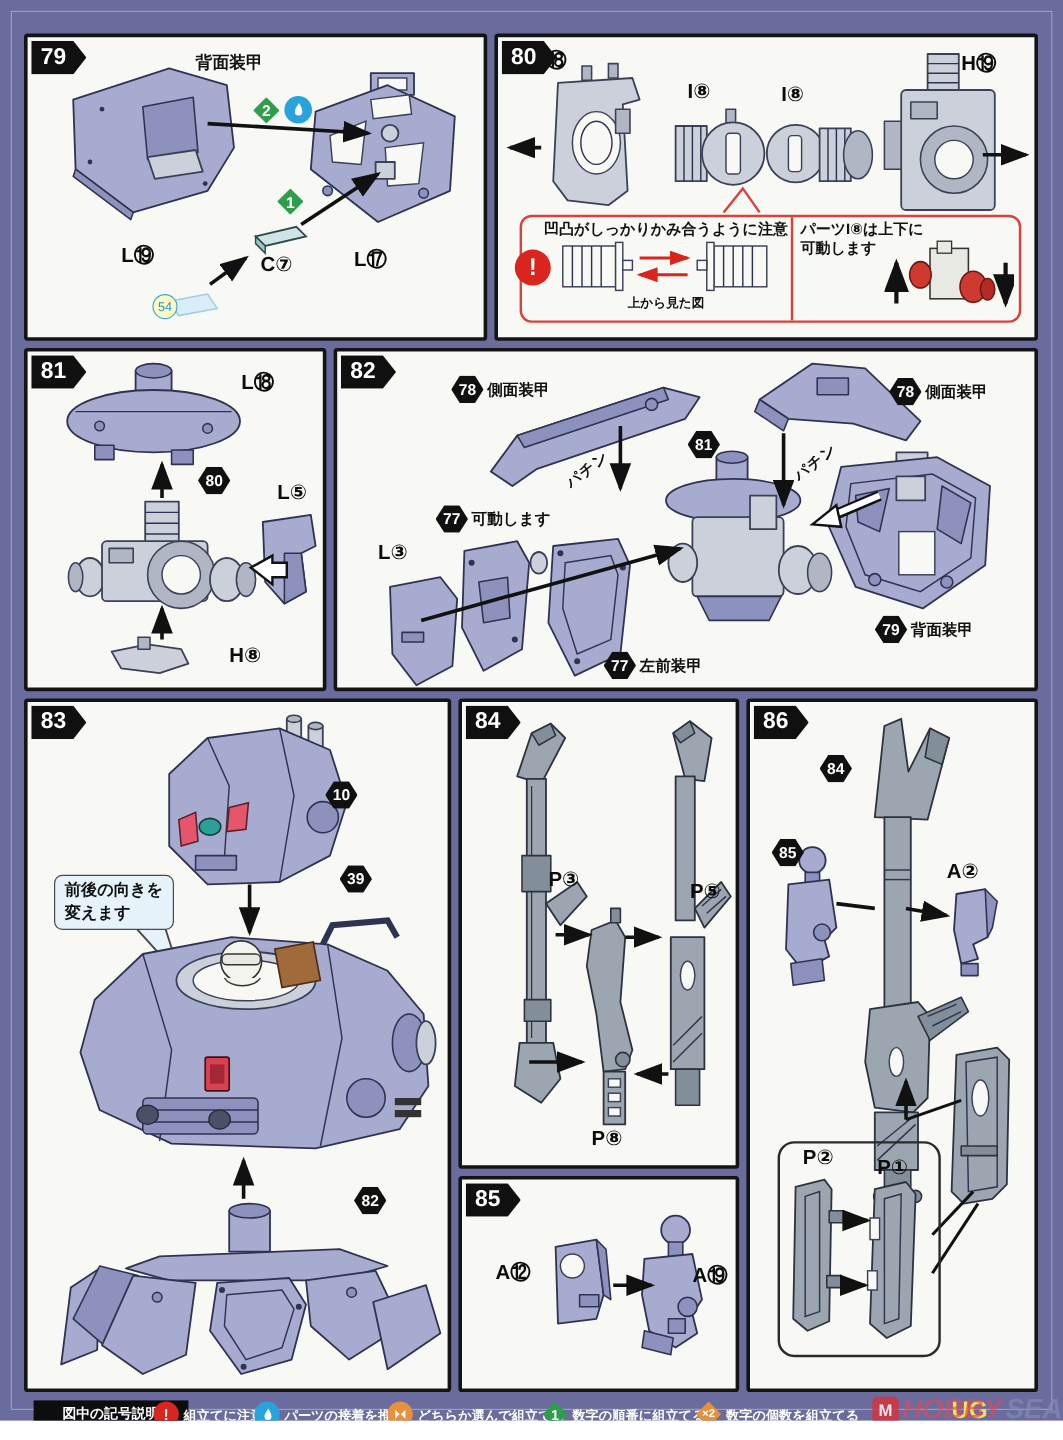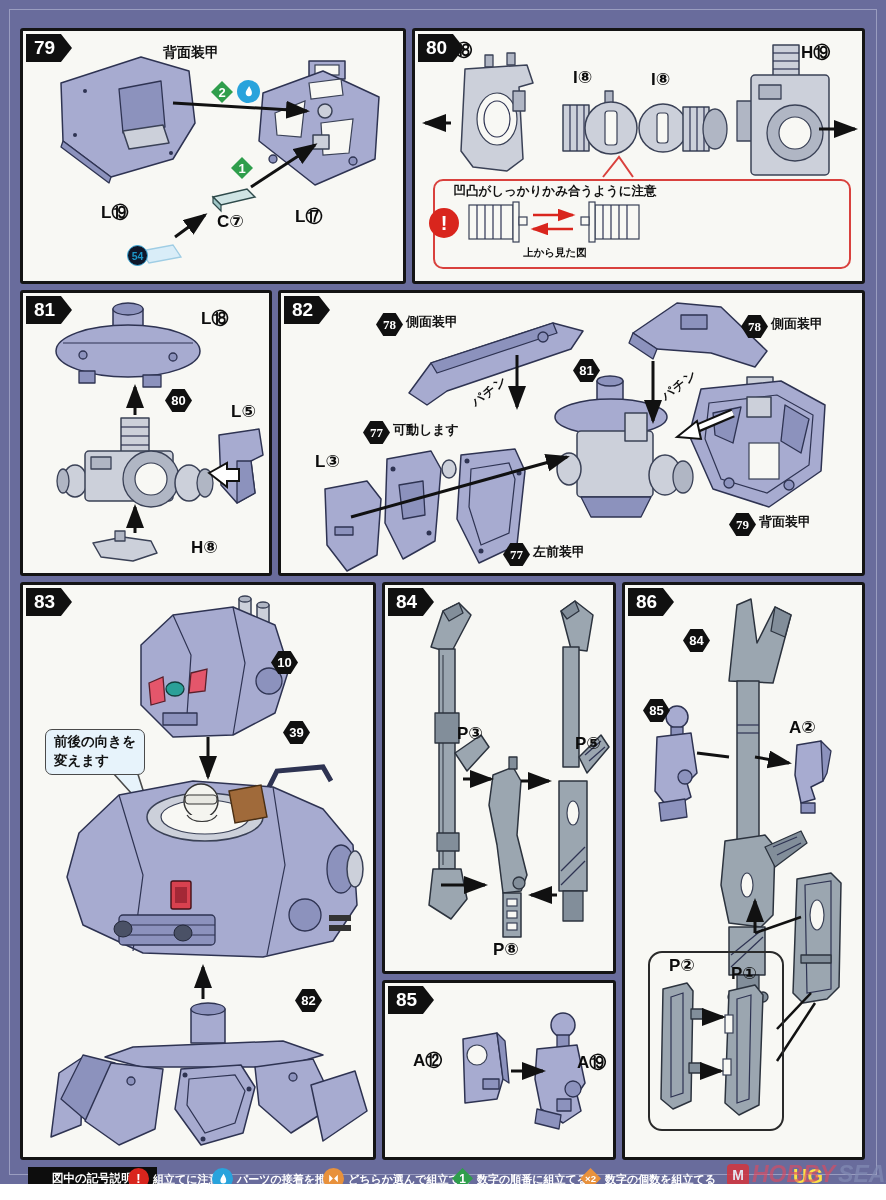--- a/index.html
+++ b/index.html
@@ -8,34 +8,34 @@
   .frame{position:absolute;inset:9px;border:1px solid rgba(215,218,238,.45);pointer-events:none;}
   .panel{position:absolute;background:#f8f8f4;border:3px solid #141414;border-radius:3px;box-sizing:border-box;}
   .art{position:absolute;left:0;top:0;width:100%;height:100%;}
   .pnum{position:absolute;top:3px;left:3px;width:46px;height:28px;background:#101010;color:#fff;
         font-weight:bold;font-size:19px;display:flex;align-items:center;justify-content:center;
         padding-right:9px;box-sizing:border-box;
         clip-path:polygon(0 0,76% 0,100% 50%,76% 100%,0 100%);z-index:5;}
   .plabel{position:absolute;font-weight:bold;font-size:17px;color:#0c0c0c;white-space:nowrap;z-index:4;}
   .ptitle{position:absolute;font-weight:bold;font-size:14px;color:#111;white-space:nowrap;z-index:4;}
   .jlabel{font-size:13px;font-weight:bold;color:#111;white-space:nowrap;}
-  .reflab{position:absolute;display:flex;gap:3px;z-index:4;font-family:Liberation Serif, serif;}
+  .reflab{position:absolute;display:flex;align-items:center;gap:3px;z-index:4;}
   .hex{display:inline-flex;width:27px;height:23px;background:#101010;color:#fff;font-weight:bold;
        font-size:13px;align-items:center;justify-content:center;flex:none;
        clip-path:polygon(27% 0,73% 0,100% 50%,73% 100%,27% 100%,0 50%);}
   .hex.abs{position:absolute;z-index:4;}
   .dia{position:absolute;width:22px;height:22px;display:flex;align-items:center;justify-content:center;
        color:#fff;font-weight:bold;font-size:13px;z-index:4;
        clip-path:polygon(50% 0,100% 50%,50% 100%,0 50%);}
   .dia.green{background:#2f9e4c;}
   .glue{position:absolute;width:23px;height:23px;border-radius:50%;background:#29a3dc;z-index:4;
         display:flex;align-items:center;justify-content:center;}
   .c54{position:absolute;width:19px;height:19px;border-radius:50%;border:1.5px solid #3aa8d8;color:#1d96c8;
-       font-size:10.5px;font-weight:bold;display:flex;align-items:center;justify-content:center;
-       background:#0f172a;z-index:4;}
+       font-size:10.5px;font-weight:normal;display:flex;align-items:center;justify-content:center;
+       background:#fef9c3;z-index:4;}
   .snap{position:absolute;font-size:12.5px;font-weight:bold;color:#111;transform:rotate(-38deg);
         letter-spacing:1px;z-index:4;}
   .bubble{position:absolute;background:#e7f3fb;border:1.6px solid #4a4a4a;border-radius:7px;
           padding:3px 8px;font-size:13.5px;font-weight:bold;line-height:1.4;color:#111;z-index:4;}
   .warnbox{position:absolute;left:18px;top:148px;width:414px;height:86px;border:2.5px solid #d9413d;
            border-radius:10px;display:flex;background:#f8f8f4;z-index:3;}
   .warnex{position:absolute;left:-6px;top:27px;width:30px;height:30px;border-radius:50%;background:#d9251d;
           color:#fff;font-weight:bold;font-size:20px;display:flex;align-items:center;justify-content:center;z-index:6;}
   .wcolL{width:224px;padding:3px 4px 2px 20px;box-sizing:border-box;display:flex;flex-direction:column;align-items:center;}
   .wcolR{flex:1;position:relative;padding:3px 6px;box-sizing:border-box;border-left:2px solid #d9413d;}
@@ -209,20 +209,38 @@
             <line class="ln" x1="154" y1="5" x2="154" y2="39"></line>
             <line class="ln" x1="162" y1="5" x2="162" y2="39"></line>
             <line class="ln" x1="170" y1="5" x2="170" y2="39"></line>
           <rect class="wh" x="132" y="2" width="6" height="40"></rect>
             <rect class="wh" x="124" y="17" width="8" height="8"></rect>
           <line x1="76" y1="15" x2="116" y2="15" stroke="#d9251d" stroke-width="2.5" marker-end="url(#ra80)"></line>
           <line x1="116" y1="29" x2="76" y2="29" stroke="#d9251d" stroke-width="2.5" marker-end="url(#ra80)"></line>
         </svg>
         <div class="wsub">上から見た図</div>
       </div>
+      <div class="wcolR">
+        <div class="wcap">パーツI⑧は上下に</div>
+        <div class="wcap">可動します</div>
+        <svg width="108" height="66" viewBox="0 0 108 66" style="position:absolute;right:4px;bottom:2px">
+          <defs>
+              <marker id="ba80" markerWidth="9" markerHeight="8" refX="7" refY="3" orient="auto">
+                <path d="M0,0 L8,3 L0,6 Z" fill="#111"></path>
+              </marker>
+            </defs>
+          <rect x="38" y="8" width="32" height="42" fill="#e9e9e4" stroke="#333" stroke-width="1.3"></rect>
+          <rect x="44" y="2" width="12" height="10" fill="#e9e9e4" stroke="#333" stroke-width="1.1"></rect>
+          <ellipse cx="30" cy="30" rx="9" ry="11" fill="#cf3a30" stroke="#6e1612" stroke-width="1.3"></ellipse>
+          <ellipse cx="74" cy="40" rx="11" ry="13" fill="#cf3a30" stroke="#6e1612" stroke-width="1.3"></ellipse>
+          <ellipse cx="86" cy="42" rx="6" ry="9" fill="#b52a24" stroke="#6e1612" stroke-width="1.2"></ellipse>
+          <line x1="10" y1="54" x2="10" y2="20" stroke="#111" stroke-width="3.5" marker-end="url(#ba80)"></line>
+          <line x1="101" y1="20" x2="101" y2="54" stroke="#111" stroke-width="3.5" marker-end="url(#ba80)"></line>
+        </svg>
+      </div>
     </div>
   </section>
 
   <section class="panel" style="left:20px;top:290px;width:252px;height:286px">
     <div class="pnum">81</div>
     <svg class="art" viewBox="0 0 246 280">
       <defs>
           <marker id="a81" markerWidth="9" markerHeight="8" refX="7" refY="3" orient="auto">
             <path d="M0,0 L8,3 L0,6 Z" fill="#111"></path>
           </marker>

